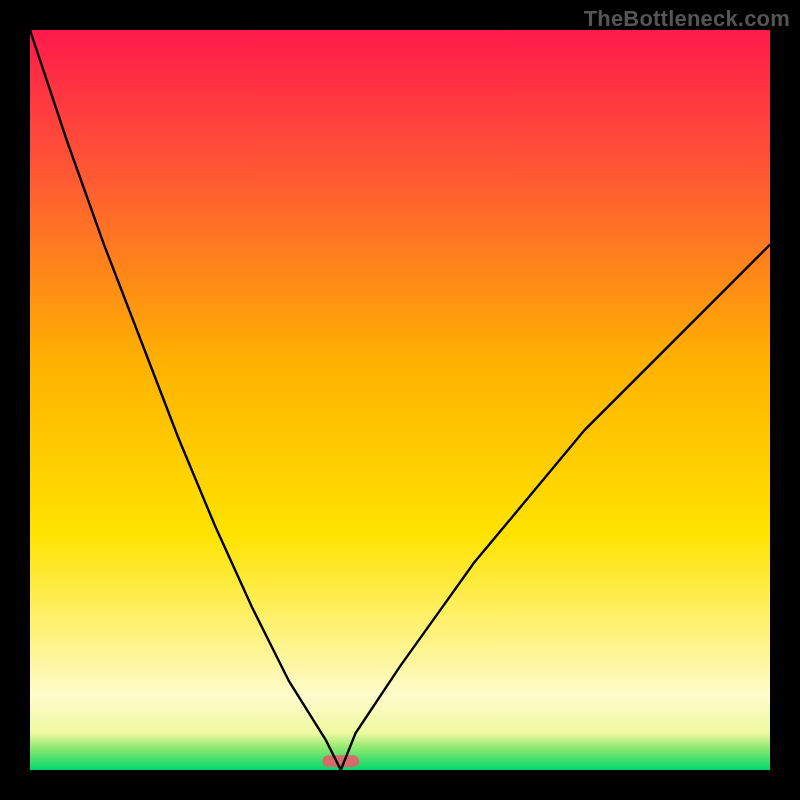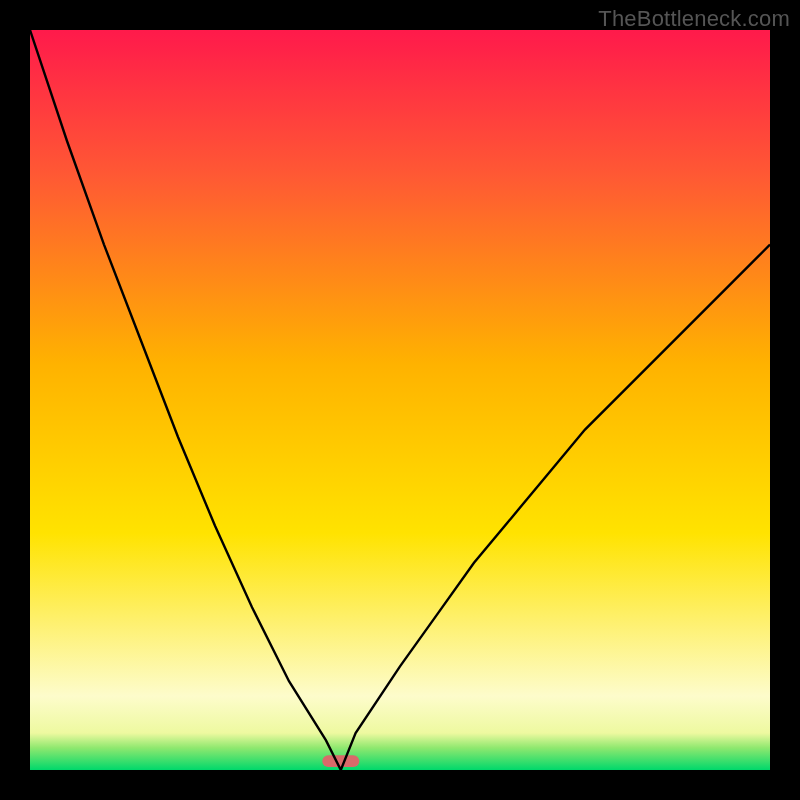--- a/index.html
+++ b/index.html
@@ -23,21 +23,21 @@
     width: 740px;
     height: 740px;
     overflow: hidden;
   }
   .watermark {
     position: absolute;
     top: 6px;
     right: 10px;
     color: #555;
     font-size: 22px;
-    font-weight: 400;
+    font-weight: 700;
     letter-spacing: 0.2px;
     user-select: none;
     text-align: right;
   }
   svg { display: block; }
 </style>
 </head>
 <body>
 
 <div class="frame">

